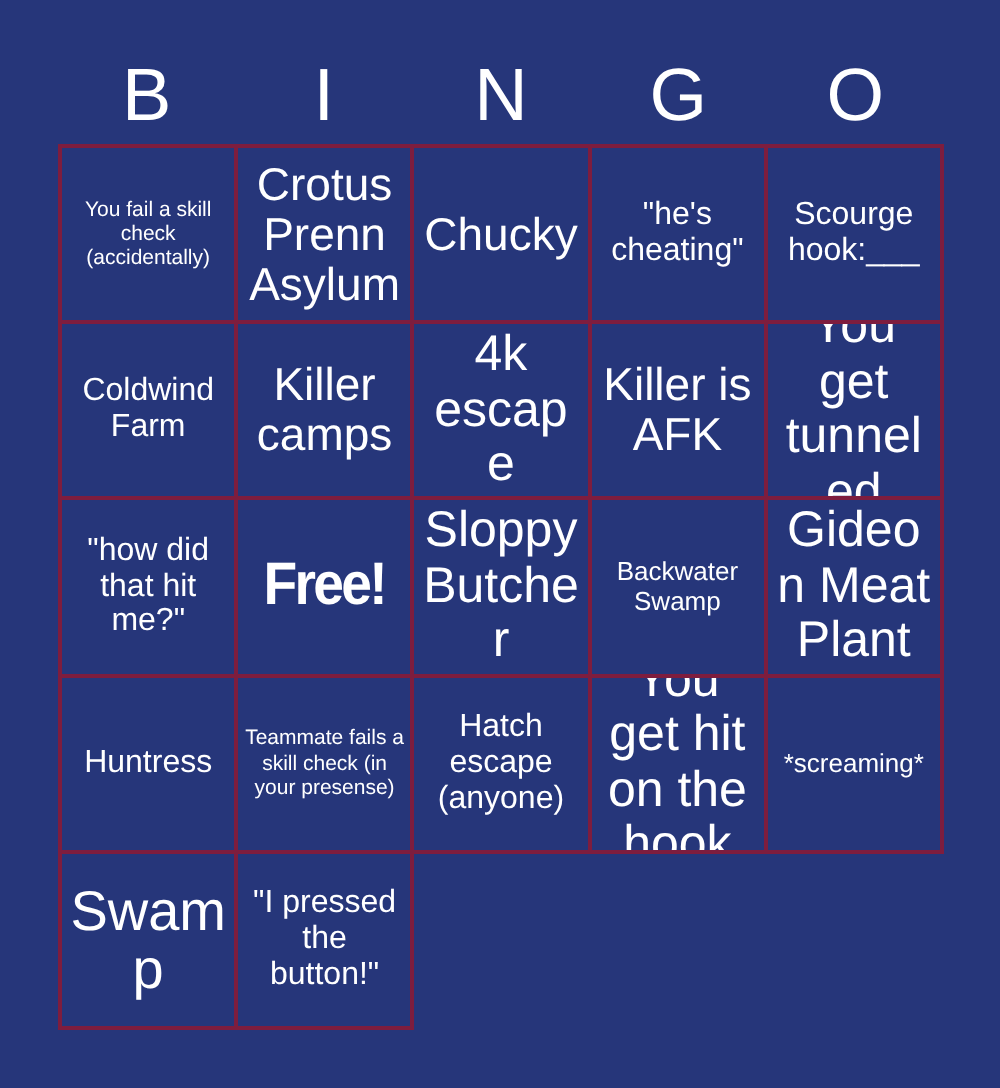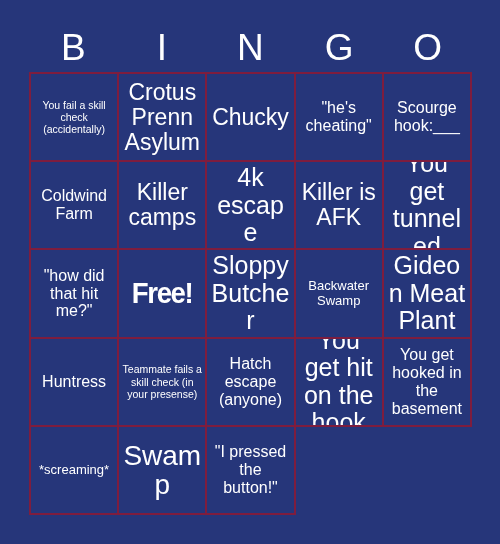--- a/index.html
+++ b/index.html
@@ -151,23 +151,20 @@
       </div>
       <div class="cell fs-xs">
         <span>Teammate fails a skill check (in your presense)</span>
       </div>
       <div class="cell fs-md">
         <span>Hatch escape (anyone)</span>
       </div>
       <div class="cell fs-lg">
         <span>You get hit on the hook</span>
       </div>
-      <div class="cell fs-md">
-        <span>You get hooked in the basement</span>
-      </div>
       <div class="cell fs-sm">
         <span>*screaming*</span>
       </div>
       <div class="cell fs-xxl">
         <span>Swamp</span>
       </div>
       <div class="cell fs-md">
         <span>"I pressed the button!"</span>
       </div>
     </div>

